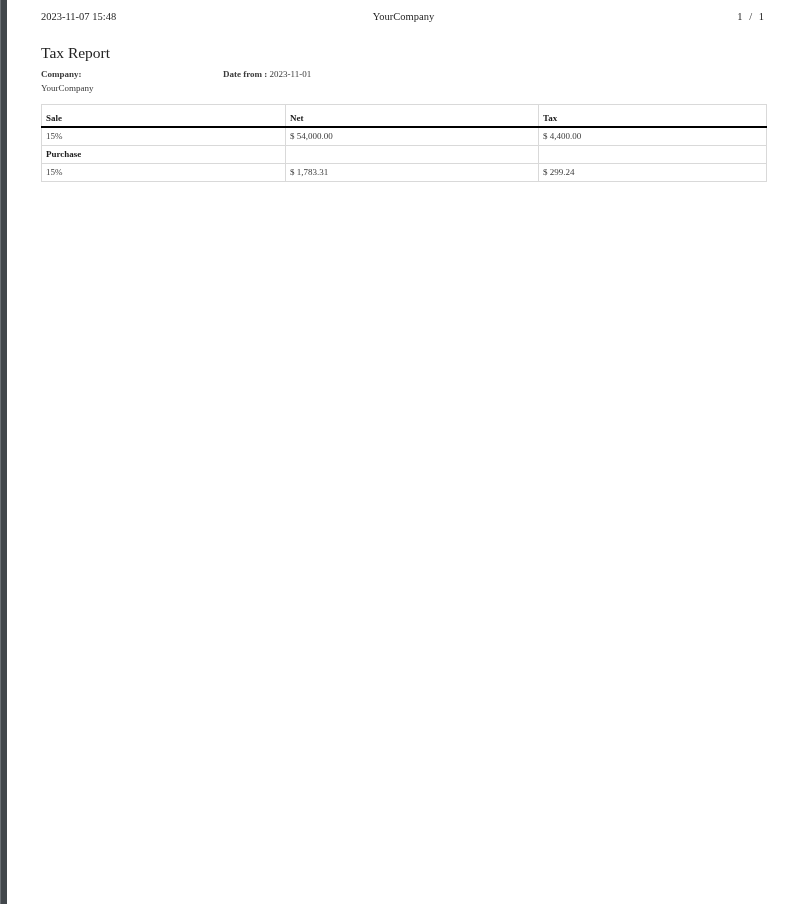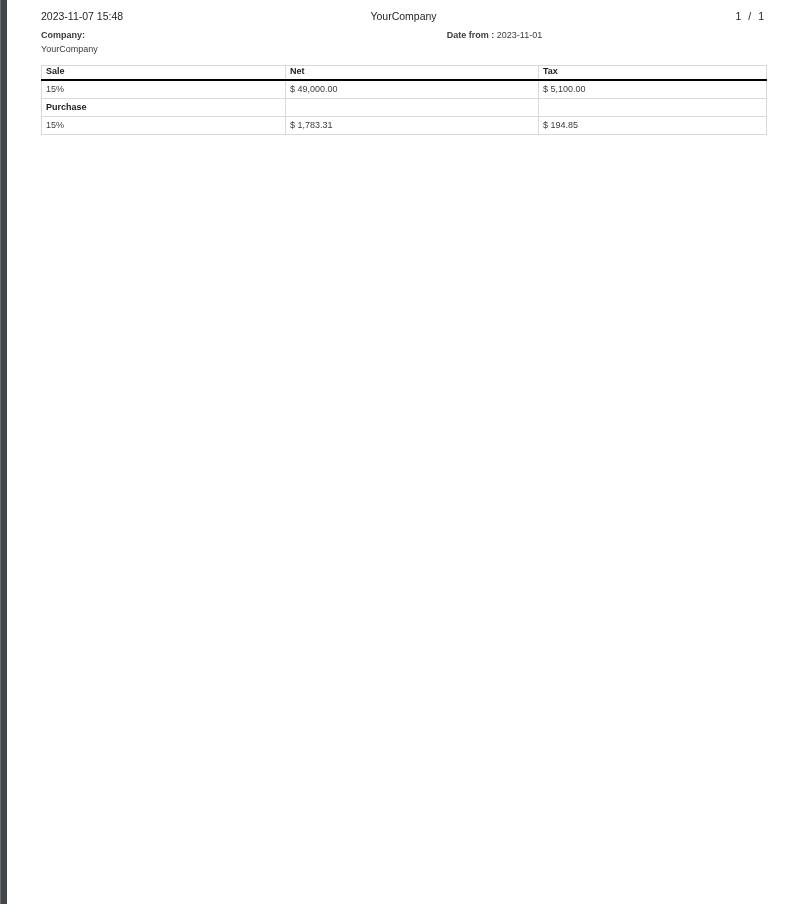--- a/index.html
+++ b/index.html
@@ -11,21 +11,21 @@
     --page-bg: #ffffff;
   }
   * { margin: 0; padding: 0; box-sizing: border-box; }
   html, body {
     width: 797px; height: 914px;
     background: var(--page-bg);
     font-family: "Liberation Sans", sans-serif;
     color: var(--text);
     overflow: hidden;
   }
-  .canvas { position: relative; width: 797px; height: 880px; background: var(--page-bg); }
+  .canvas { position: relative; width: 797px; height: 880px; background: var(--page-bg); font-family: Liberation Serif, serif; }
   .left-strip {
     position: absolute; left: 0; top: 0;
     width: 7px; height: 904px;
     background: var(--strip);
     border-left: 1px solid #6b7074;
   }
   .page {
     position: absolute; left: 41px; top: 0;
     width: 725px; height: 914px;
     background: var(--page-bg);
@@ -43,21 +43,21 @@
     margin-top: 20px;
     font-size: 15.5px; font-weight: 400; line-height: 19px;
     color: var(--heading);
   }
   .info-grid {
     display: flex;
     margin-top: 5px;
     font-size: 9px; line-height: 14px;
   }
   .info-col-1 { width: 182px; }
-  .info-col-2 { flex: 1; text-align: center; }
+  .info-col-2 { flex: 1; }
   .bold { font-weight: bold; }
   table.report {
     margin-top: 9px;
     width: 725px;
     border-collapse: collapse;
     font-size: 9px;
     table-layout: fixed;
   }
   table.report col.c1 { width: 244px; }
   table.report col.c2 { width: 253px; }
@@ -68,39 +68,40 @@
     padding: 3px 4px;
     vertical-align: middle;
     white-space: nowrap;
     overflow: hidden;
     color: var(--text);
   }
   table.report th {
     font-weight: bold;
     color: #1c1c1c;
     border-bottom: 2px solid var(--header-border);
-    padding: 0 4px 3px 4px;
+    padding: 8px 4px 3px 4px;
   }
   table.report td { height: 18px; }
   tr.bold-row td:first-child { font-weight: bold; color: #1c1c1c; }
 </style>
 </head>
 <body>
 
 <div class="canvas">
   <div class="left-strip"></div>
 
   <div class="page">
 
     <header class="topbar">
       <span class="left">2023-11-07 15:48</span>
       <span class="center">YourCompany</span>
       <span class="right">1 / 1</span>
     </header>
 
+    <h1 class="report-title">Tax Report</h1>
 
     <div class="info-grid">
       <div class="info-col-1">
         <div class="bold">Company:</div>
         <div>YourCompany</div>
       </div>
       <div class="info-col-2">
         <div><span class="bold">Date from :</span> <span>2023-11-01</span></div>
       </div>
     </div>
@@ -114,30 +115,30 @@
       <thead>
         <tr>
           <th>Sale</th>
           <th>Net</th>
           <th>Tax</th>
         </tr>
       </thead>
       <tbody>
         <tr>
           <td>15%</td>
-          <td>$ 49,000.00</td>
-          <td>$ 5,100.00</td>
+          <td>$ 54,000.00</td>
+          <td>$ 4,400.00</td>
         </tr>
         <tr class="bold-row">
           <td>Purchase</td>
           <td></td>
           <td></td>
         </tr>
         <tr>
           <td>15%</td>
           <td>$ 1,783.31</td>
-          <td>$ 194.85</td>
+          <td>$ 299.24</td>
         </tr>
       </tbody>
     </table>
 
   </div>
 </div>
 
 </body></html>

